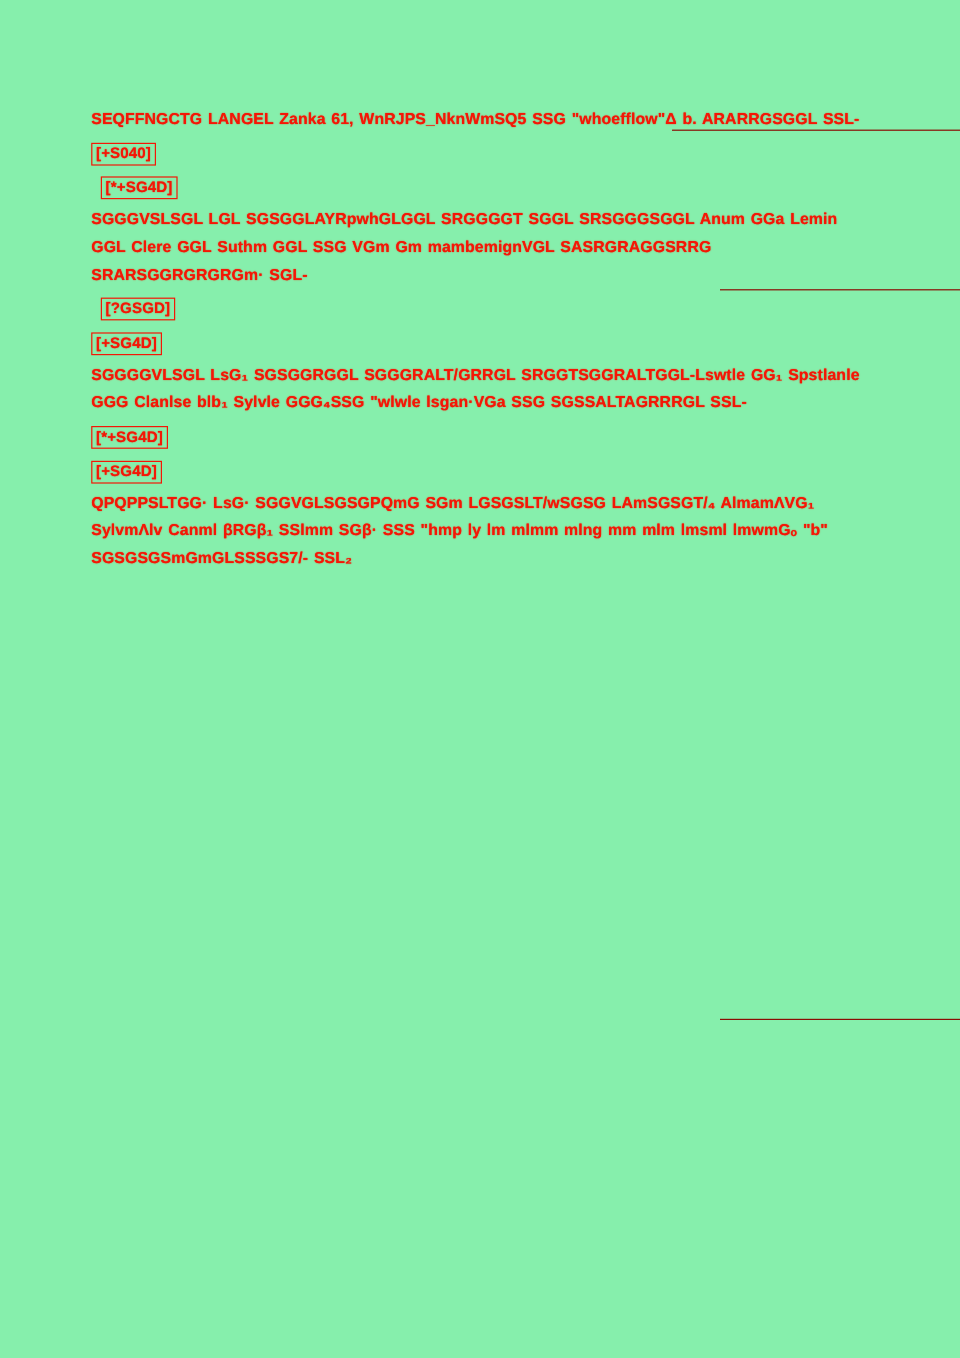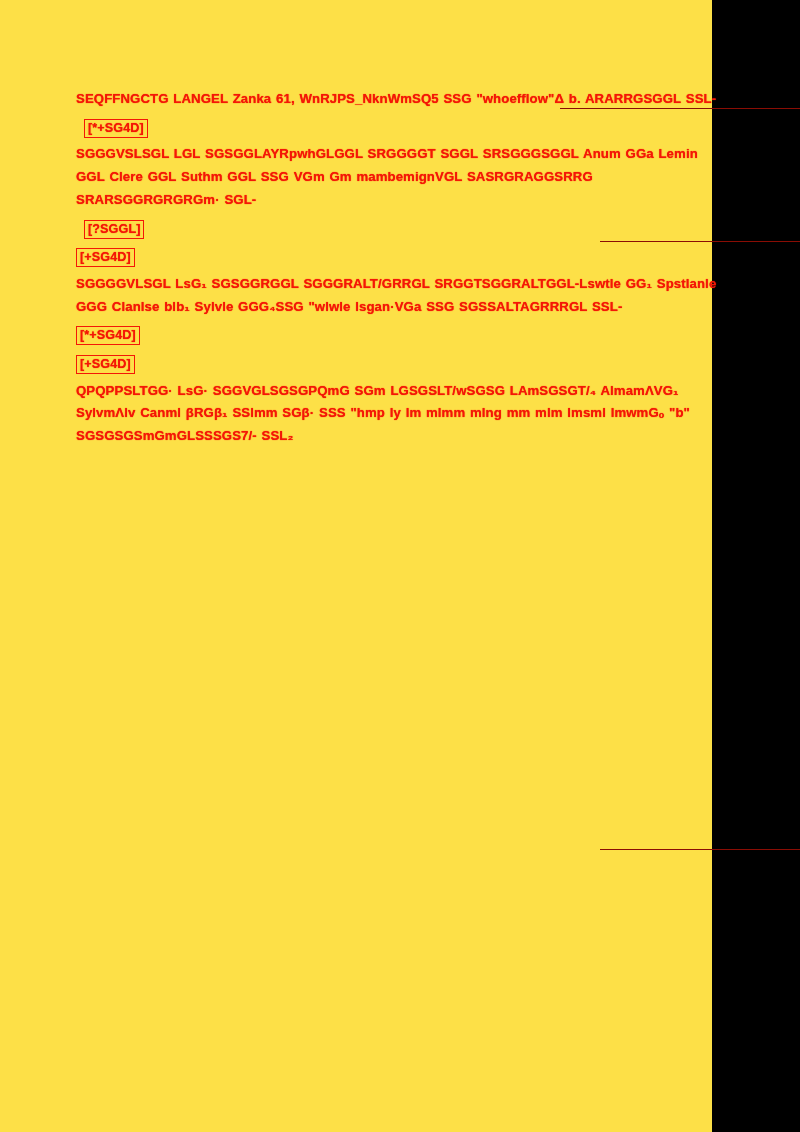--- a/index.html
+++ b/index.html
@@ -11,23 +11,23 @@
     width: 800px;
     height: 1132px;
     position: relative;
     overflow: hidden;
     font-family: "Liberation Sans", sans-serif;
   }
   #page {
     position: absolute;
     left: 0;
     top: 0;
-    width: 712px;
+    width: 800px;
     height: 1132px;
-    background: #fde047;
+    background: #86efac;
   }
   .doc-body {
     position: absolute;
     left: 76px;
     top: 88px;
     width: 652px;
   }
   .para {
     color: #f41706;
     font-weight: bold;
@@ -69,27 +69,28 @@
 <div id="page">
 
   <div class="rule-right r1"></div>
   <div class="rule-right r2"></div>
   <div class="rule-right r3"></div>
 
   <div class="doc-body">
 
     <p class="para">SEQFFNGCTG  LANGEL  Zanka 61,  WnRJPS_NknWmSQ5  SSG  "whoefflow"Δ b.  ARARRGSGGL  SSL-</p>
 
+    <p class="para tag"><span class="tagbox">[+S040]</span></p>
 
 
     <p class="para tag indent"><span class="tagbox">[*+SG4D]</span></p>
 
     <p class="para">SGGGVSLSGL  LGL  SGSGGLAYRpwhGLGGL  SRGGGGT SGGL  SRSGGGSGGL  Anum GGa  Lemin GGL  Clere GGL  Suthm GGL  SSG VGm Gm mambemignVGL  SASRGRAGGSRRG  SRARSGGRGRGRGm· SGL-</p>
 
-    <p class="para tag indent"><span class="tagbox">[?SGGL]</span></p>
+    <p class="para tag indent"><span class="tagbox">[?GSGD]</span></p>
 
 
     <p class="para tag"><span class="tagbox">[+SG4D]</span></p>
 
     <p class="para">SGGGGVLSGL  LsG₁  SGSGGRGGL  SGGGRALT/GRRGL  SRGGTSGGRALTGGL-Lswtle GG₁  Spstlanle GGG  Clanlse blb₁  Sylvle GGG₄SSG "wlwle lsgan·VGa  SSG SGSSALTAGRRRGL  SSL-</p>
 
     <p class="para tag"><span class="tagbox">[*+SG4D]</span></p>
 
 
     <p class="para tag"><span class="tagbox">[+SG4D]</span></p>

